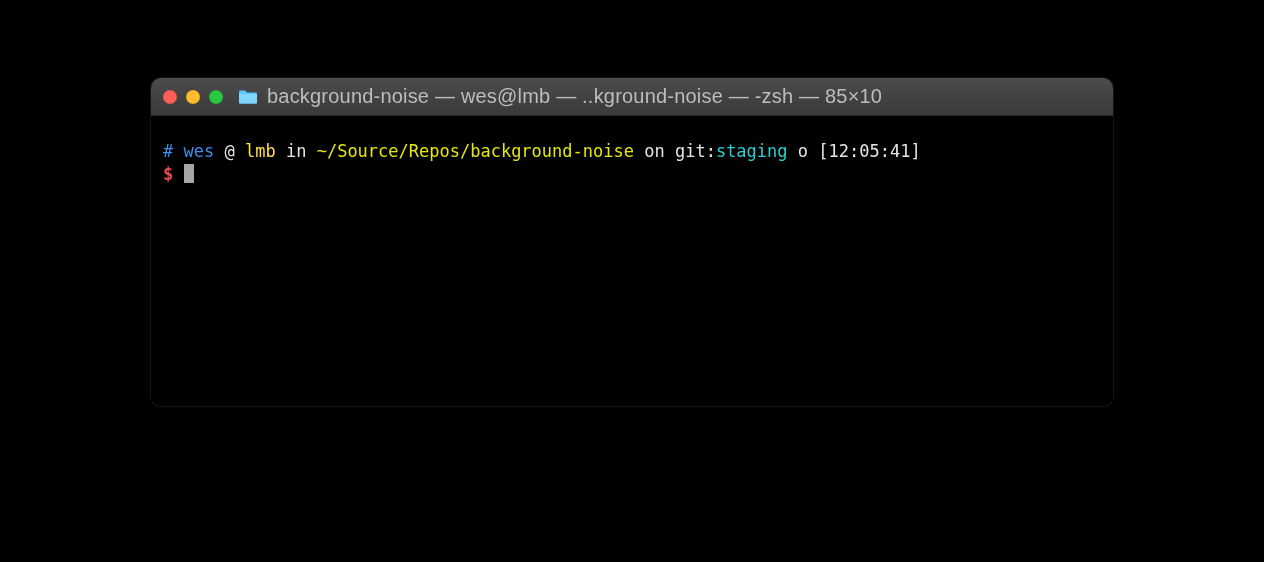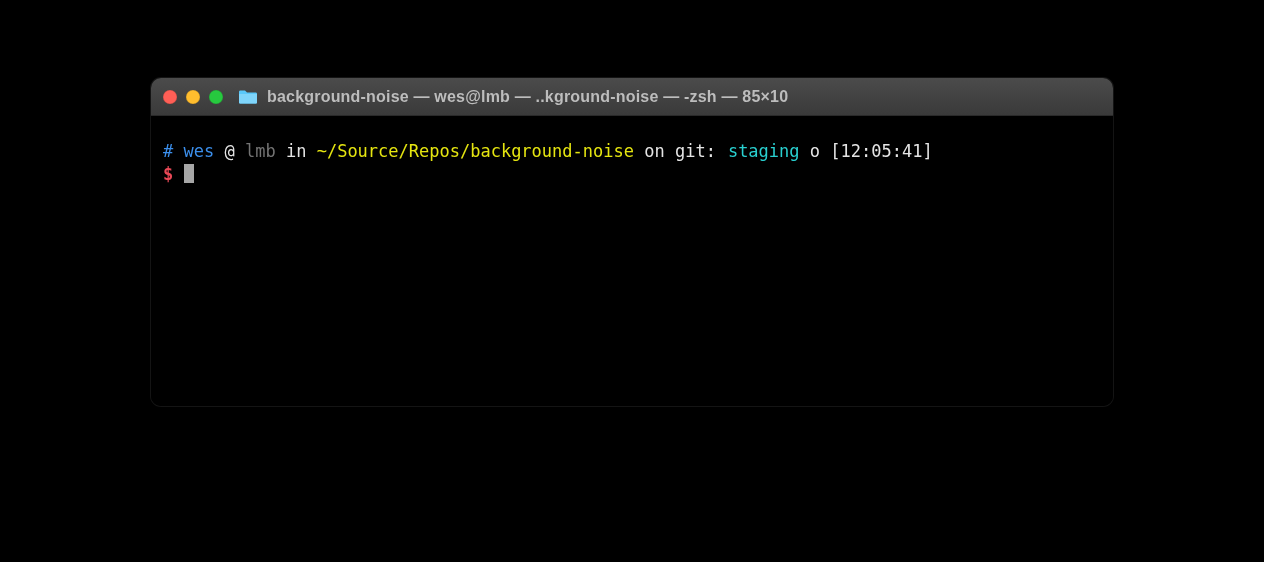--- a/index.html
+++ b/index.html
@@ -39,41 +39,41 @@
     .tl-yellow { background: #ffbd2e; box-shadow: inset 0 0 0 0.5px rgba(0,0,0,0.15); }
     .tl-green { background: #27c93f; box-shadow: inset 0 0 0 0.5px rgba(0,0,0,0.15); }
     .folder-icon {
       width: 20px;
       height: 16px;
       margin-left: 6px;
       flex-shrink: 0;
     }
     .title-text {
       color: #bdbdbd;
-      font-size: 16px;
+      font-size: 20px;
       white-space: nowrap;
       overflow: hidden;
-      font-weight: 700;
+      font-weight: 400;
       letter-spacing: 0.2px;
     }
     .terminal {
       background: #000;
       padding: 24px 12px 12px 12px;
       min-height: 290px;
       font-family: "SF Mono", Menlo, Monaco, Consolas, monospace;
       font-size: 17px;
       line-height: 1.35;
       font-weight: 500;
     }
     .line { white-space: pre; }
     .c-blue { color: #3b8eea; }
     .c-white { color: #e5e5e5; }
-    .c-green { color: #737373; margin-top: 8px; }
+    .c-green { color: #fde047; margin-top: 8px; }
     .c-yellow { color: #e5e510; font-weight: 400; }
-    .c-cyan { color: #29d0d0; margin-left: 12px; }
+    .c-cyan { color: #29d0d0; }
     .c-red { color: #e74856; font-weight: 700; }
     .cursor {
       display: inline-block;
       width: 10px;
       height: 19px;
       background: #a6a6a6;
       vertical-align: text-bottom;
       margin-bottom: 1px;
     }
   </style>

